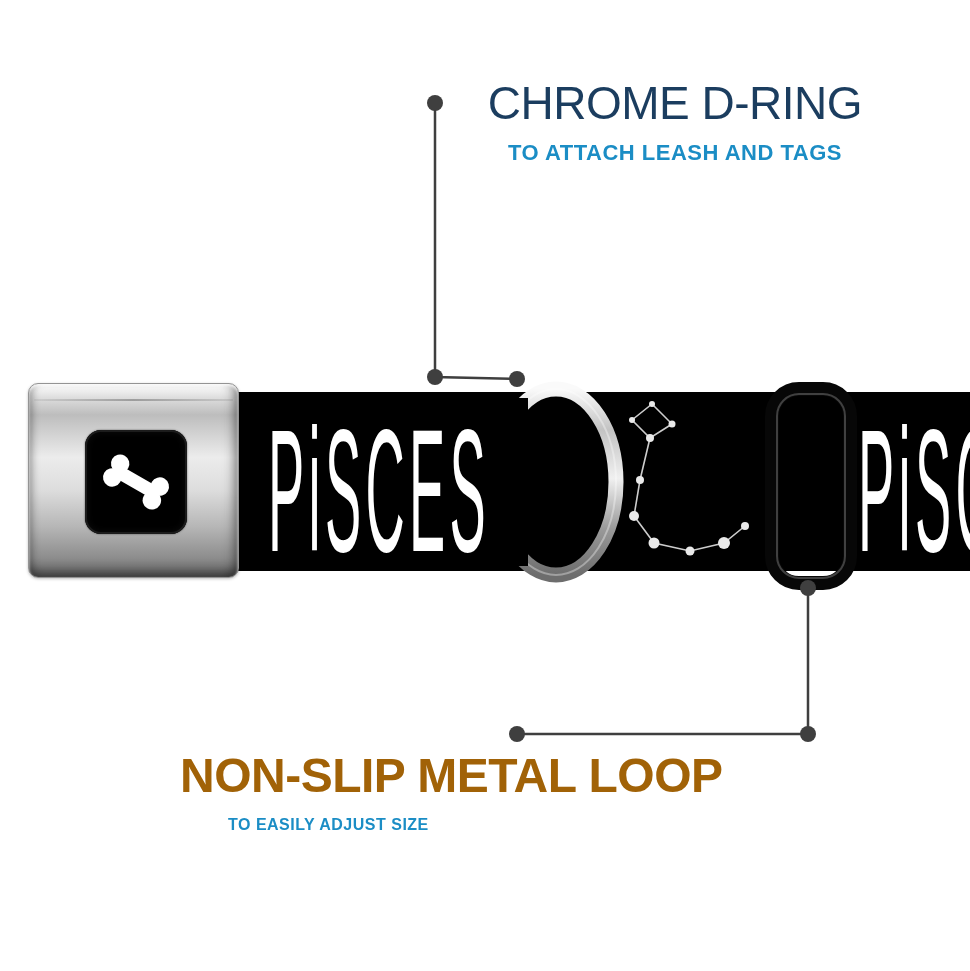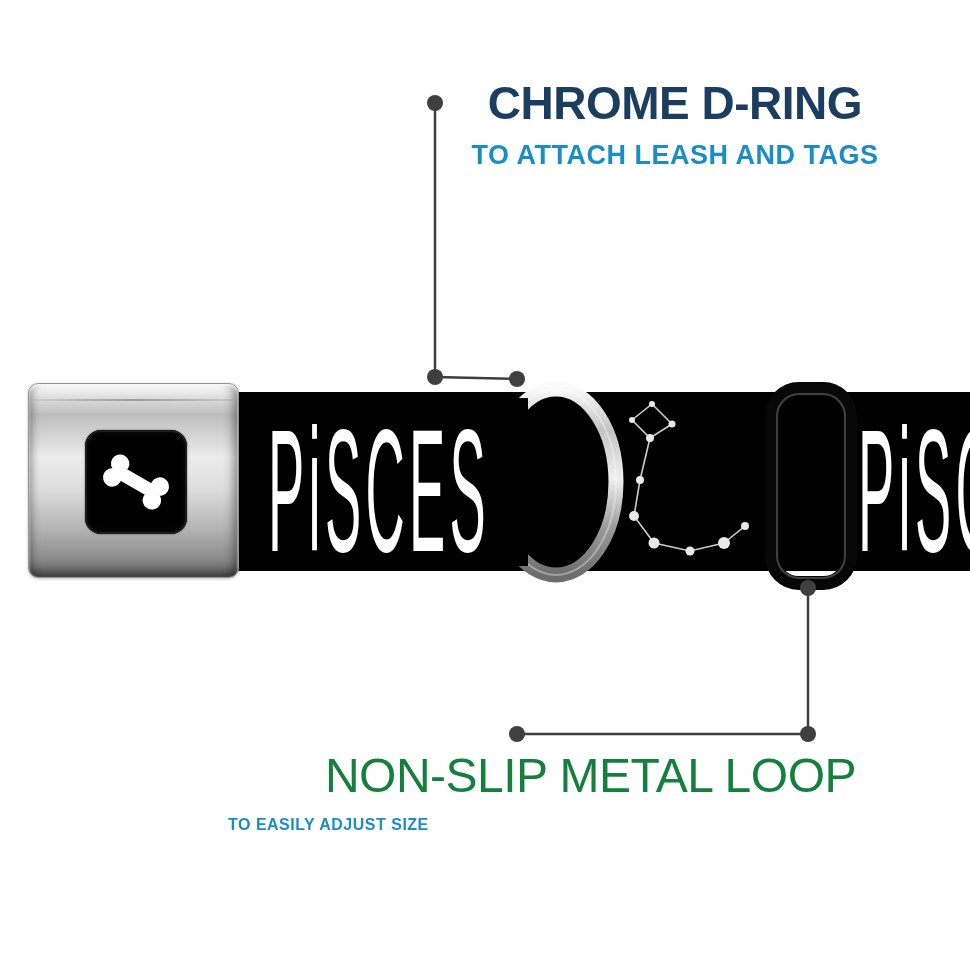--- a/index.html
+++ b/index.html
@@ -5,28 +5,28 @@
   html,body { margin:0; padding:0; background:#ffffff; }
   .stage {
     position:relative; width:970px; height:971px; overflow:hidden;
     background:#ffffff; font-family:"Liberation Sans", sans-serif;
   }
   .art { position:absolute; left:0; top:0; }
 
   
   .ann-top { position:absolute; left:440px; top:80px; width:470px; text-align:center; }
   .ann-title {
-    font-size:46px; font-weight:bold; color:#1b3d5f; letter-spacing:-0.5px; line-height:1;
+    font-size:46px; font-weight:normal; color:#1b3d5f; letter-spacing:-0.5px; line-height:1;
   }
   .ann-sub {
-    margin-top:16px; font-size:27px; font-weight:bold; color:#1b8dc5; letter-spacing:0.5px; line-height:1;
+    margin-top:16px; font-size:22px; font-weight:bold; color:#1b8dc5; letter-spacing:0.5px; line-height:1;
   }
   .ann-bottom-title {
-    position:absolute; left:180px; top:752px; width:676px; text-align:right;
-    font-size:48px; font-weight:normal; color:#15803d; letter-spacing:-0.5px; line-height:1;
+    position:absolute; left:180px; top:752px; width:676px; text-align:left;
+    font-size:48px; font-weight:bold; color:#a16207; letter-spacing:-0.5px; line-height:1;
   }
   .ann-bottom-sub {
     position:absolute; left:228px; top:817px;
     font-size:16px; font-weight:bold; color:#1b8dc5; letter-spacing:0.5px; line-height:1;
   }
 
   
   .buckle {
     position:absolute; left:28px; top:383px; width:209px; height:193px;
     border-radius:10px; border:1px solid #949494;

